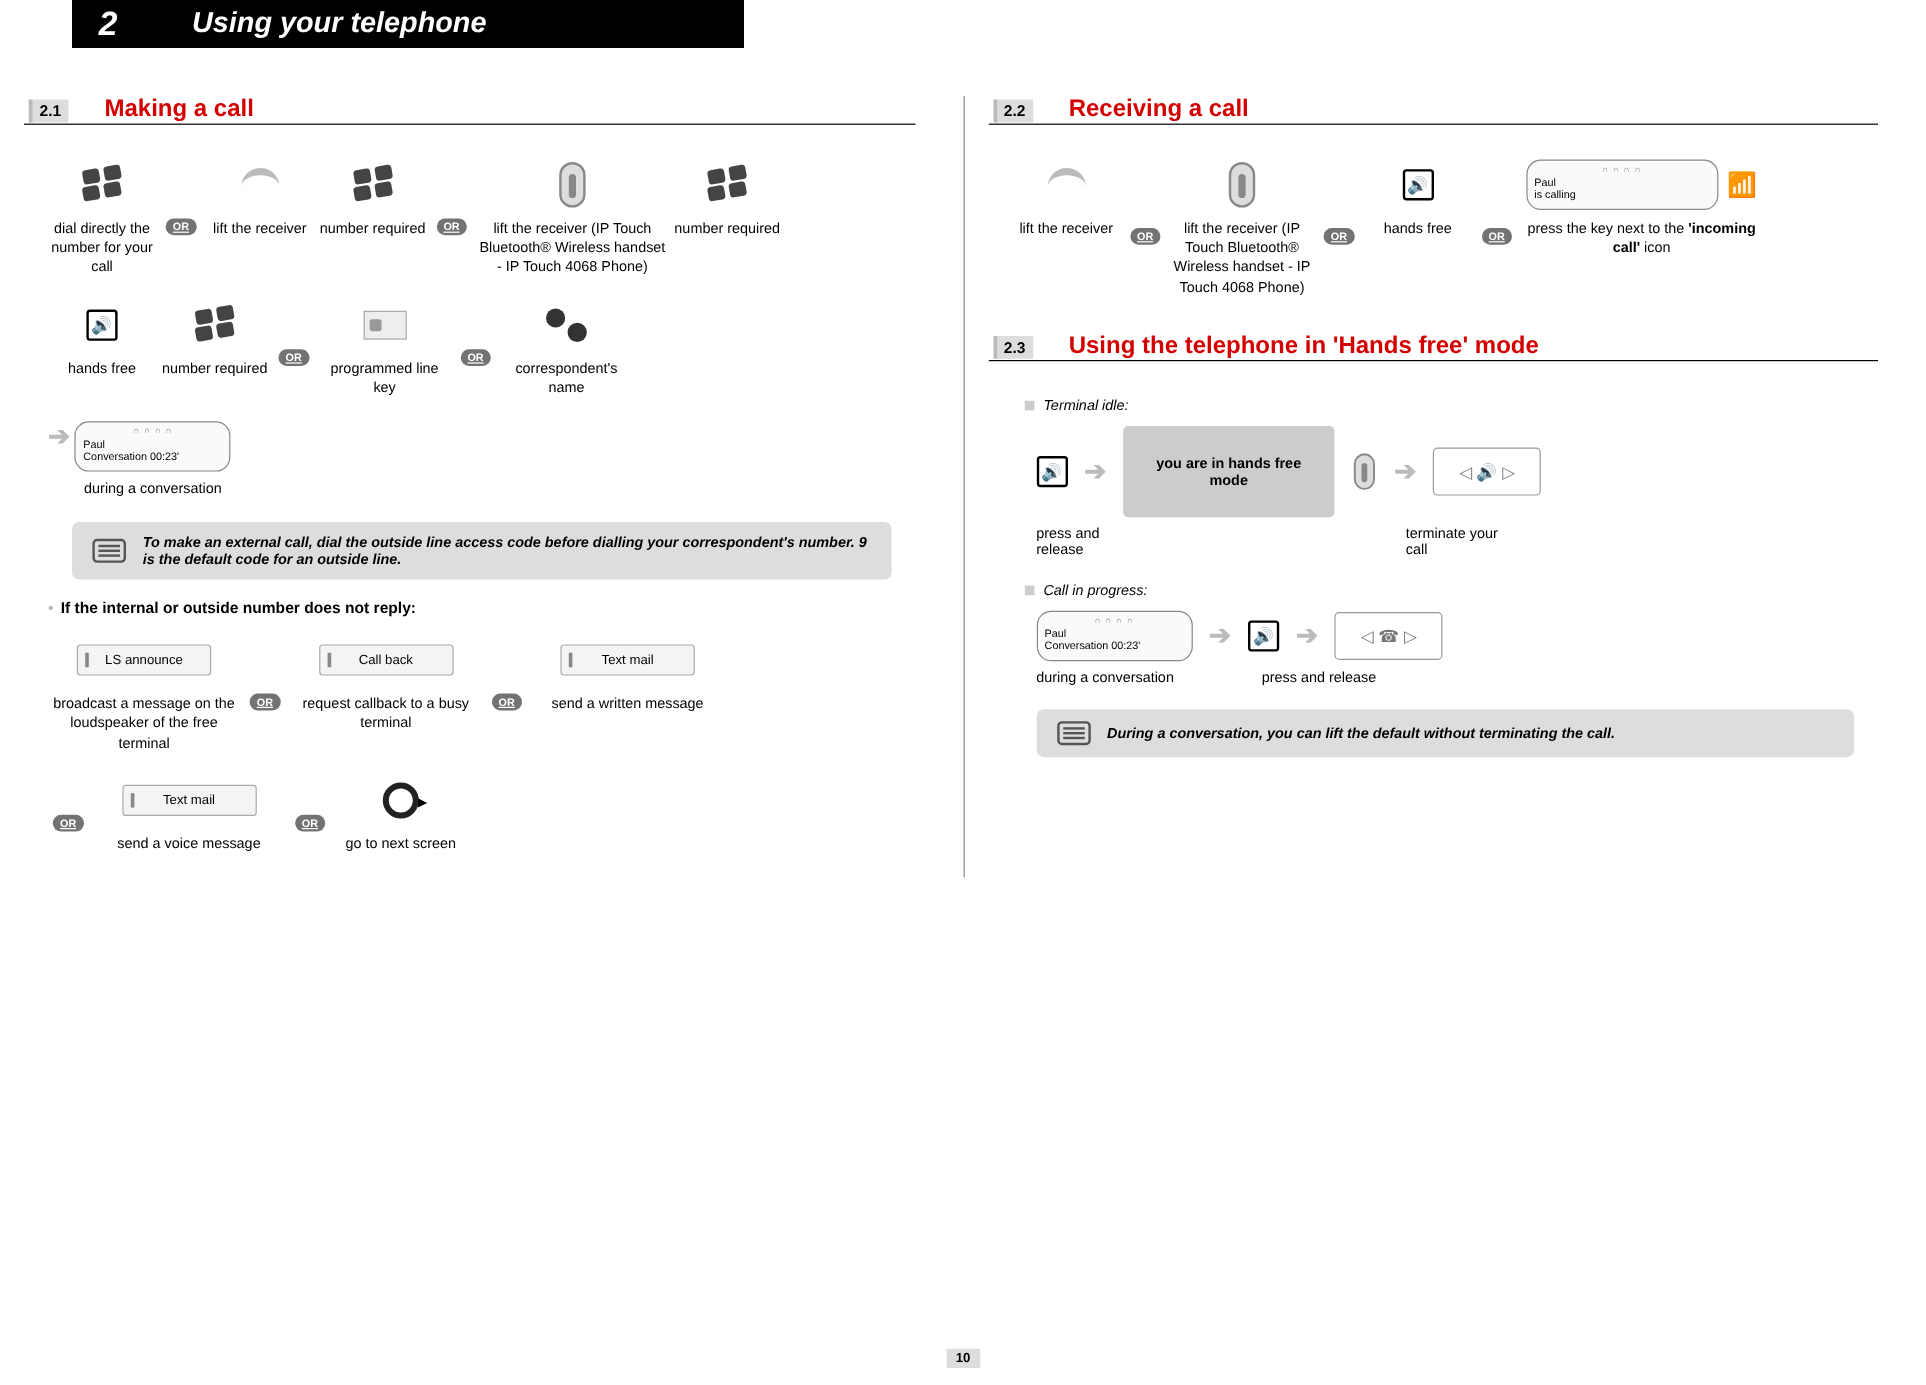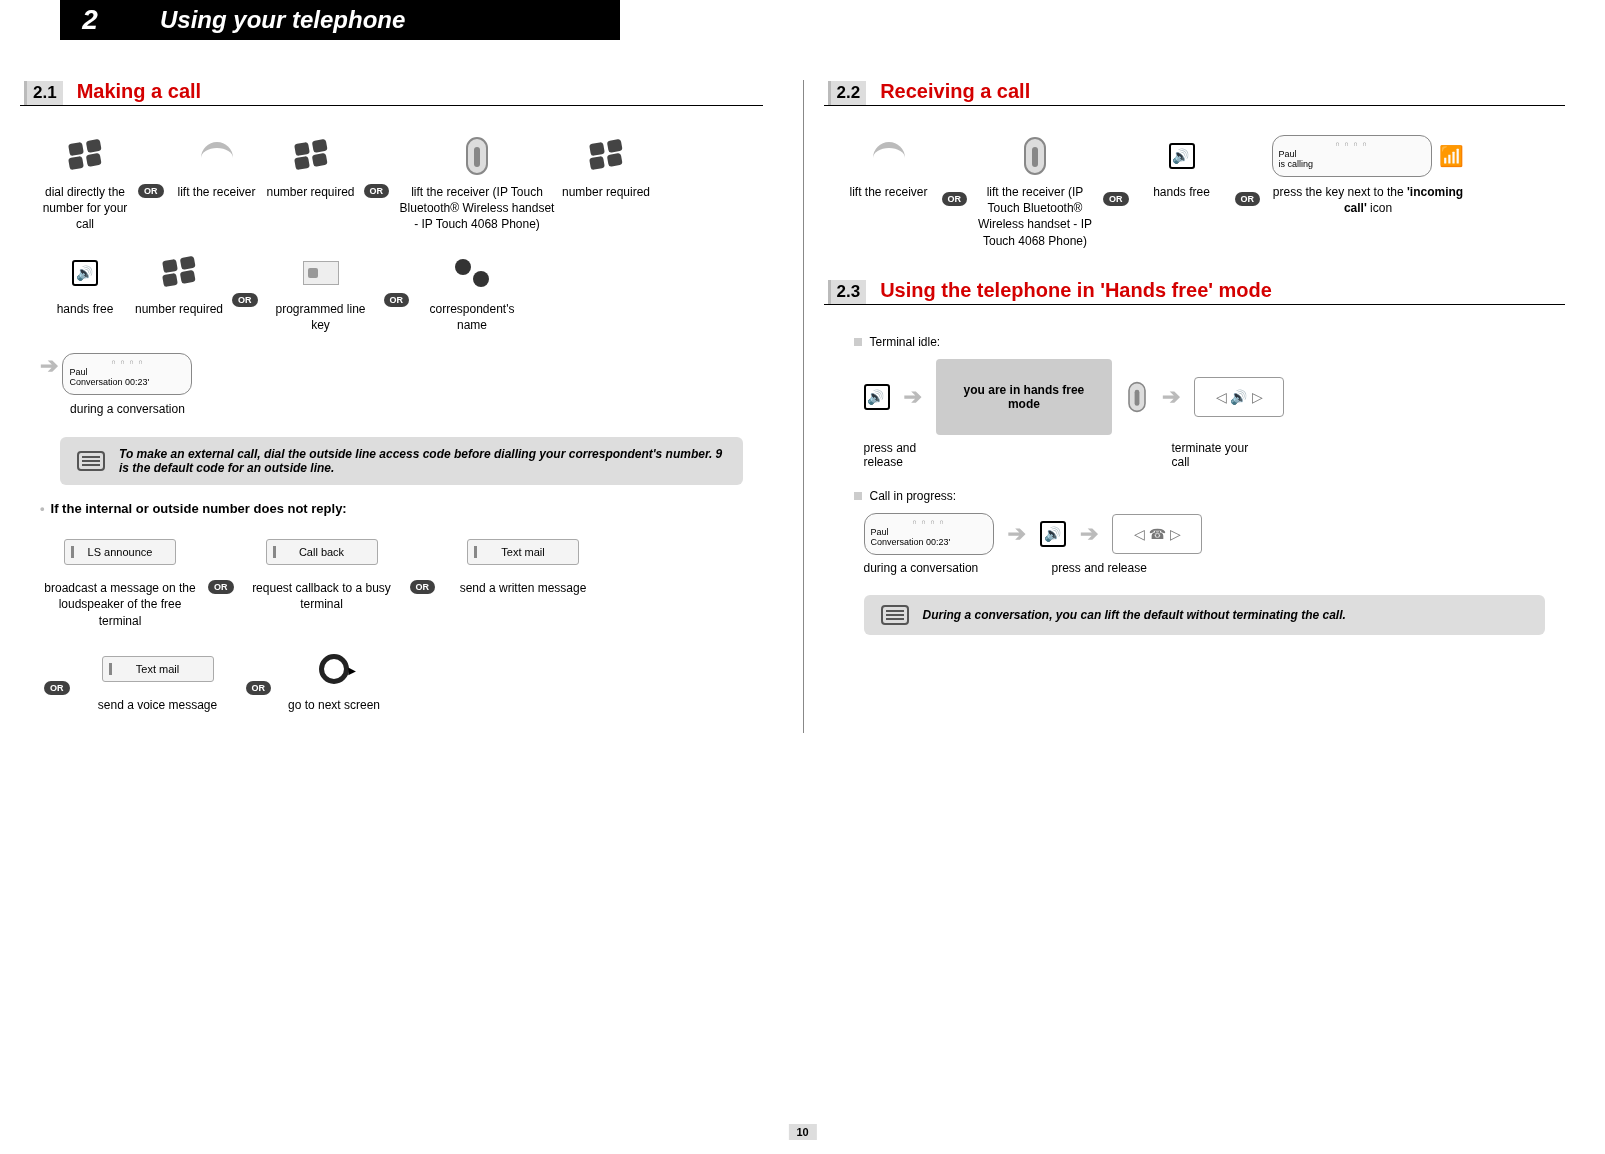--- a/index.html
+++ b/index.html
@@ -50,24 +50,24 @@
   .col-right { border-left: 1px solid #888; }
   .section-header {
     display: flex;
     align-items: baseline;
     border-bottom: 1px solid #000;
     margin-bottom: 30px;
     padding-left: 4px;
   }
   .section-num-box {
     background: #ddd;
-    font-size: 17px;
+    font-size: 13px;
     font-weight: bold;
     padding: 2px 6px;
-    margin-right: 14px;
+    margin-right: 30px;
     border-left: 3px solid #bbb;
     text-align: right;
   }
   .section-title {
     color: #d40000;
     font-size: 20px;
     font-weight: bold;
   }
   .icon-row {
     display: flex;
@@ -91,30 +91,31 @@
     display: flex;
     align-items: center;
     justify-content: center;
     margin-bottom: 8px;
   }
   .caption {
     font-size: 12px;
     line-height: 1.35;
   }
   .or-badge {
-    background: #404040;
+    background: #737373;
     color: #fff;
     font-size: 9px;
     font-weight: bold;
     border-radius: 10px;
     padding: 2px 6px;
     align-self: center;
     margin: 0 4px;
     height: fit-content;
     margin-top: 14px;
+    text-decoration: underline;
   }
   .keypad-icon {
     width: 36px; height: 30px;
     position: relative;
   }
   .keypad-icon::before, .keypad-icon::after {
     content:""; position:absolute; width:14px; height:12px;
     background:#444; border-radius:3px; transform:rotate(-10deg);
   }
   .keypad-icon::before { left:2px; top:2px; box-shadow: 18px 0 #444; }
@@ -177,21 +178,21 @@
     width:112px; height:26px; border:1px solid #aaa; background:#f4f4f4;
     border-radius:3px; font-size:11px; display:flex; align-items:center;
     justify-content:center; position:relative;
   }
   .softkey::before{content:""; position:absolute; left:6px; top:6px; width:3px; height:12px; background:#888;}
   .nav-ring {
     width:30px; height:30px; border:5px solid #222; border-radius:50%;
     position:relative;
   }
   .nav-ring::after{content:"▶"; position:absolute; right:-12px; top:6px; font-size:10px;}
-  .bullet-line { display:flex; align-items:center; gap:8px; margin:4px 0 10px 30px; font-size:12px;}
+  .bullet-line { display:flex; align-items:center; gap:8px; margin:4px 0 10px 30px; font-size:12px;font-style:italic;}
   .bullet-sq{ width:8px; height:8px; background:#ccc;}
   .flow-row { display:flex; align-items:center; gap:14px; margin-left:40px; margin-bottom:6px;}
   .flow-caption-row { display:flex; gap:14px; margin-left:40px; margin-bottom:20px;}
   .flow-caption { font-size:12px; text-align:left; }
   .status-box {
     background:#ccc; padding:24px 14px; font-size:12px; font-weight:bold;
     text-align:center; width:176px; border-radius:4px;
   }
   .disp-box {
     width:90px; height:40px; border:1px solid #999; border-radius:4px;

